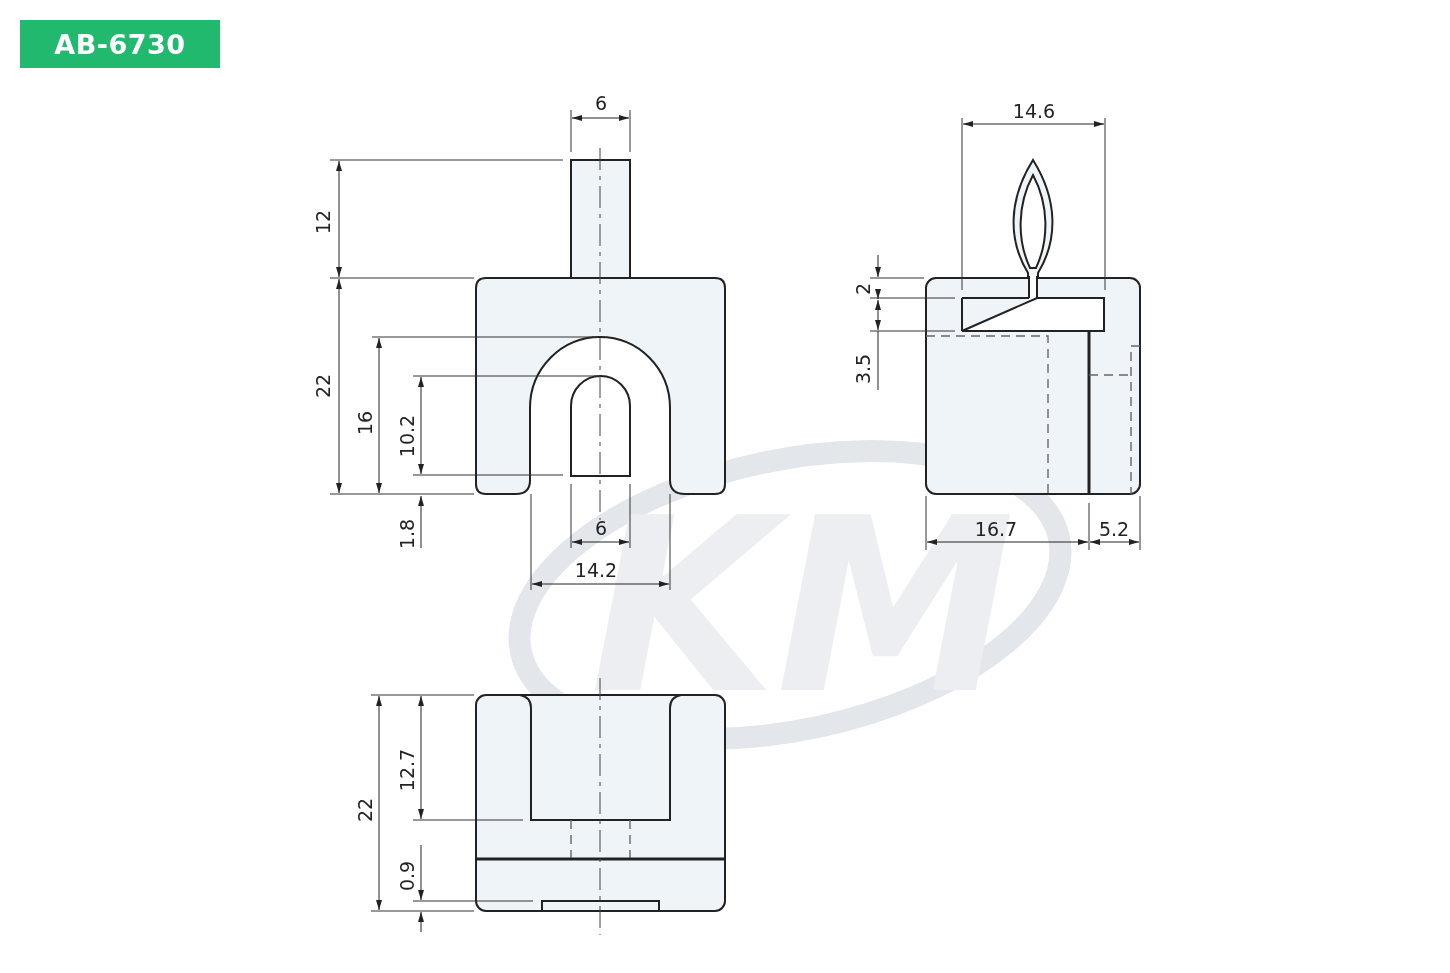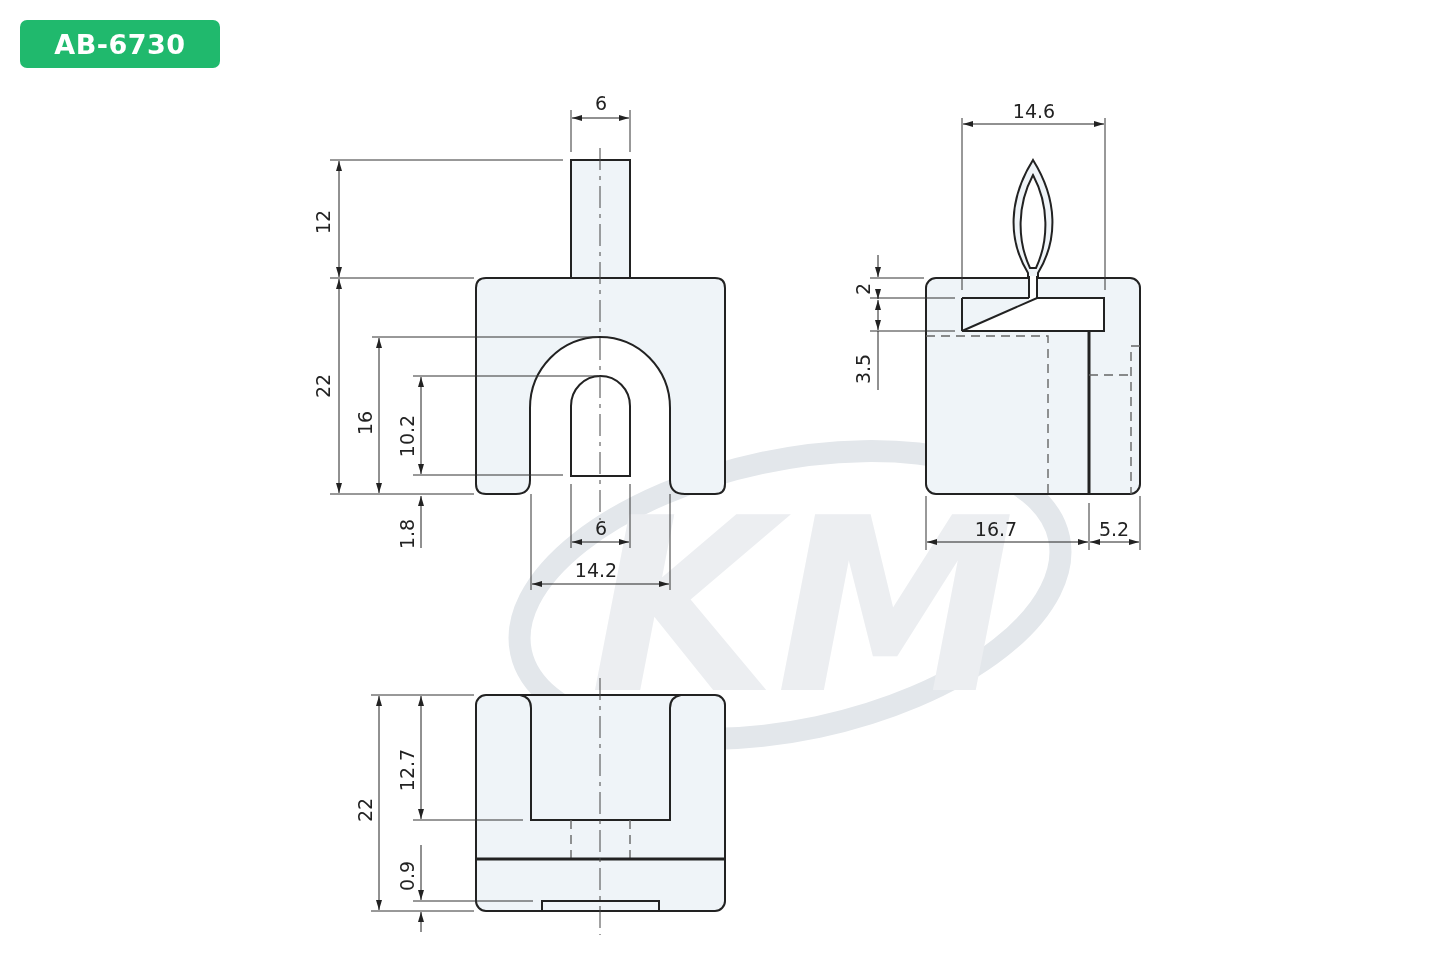--- a/index.html
+++ b/index.html
@@ -1,20 +1,20 @@
 <!DOCTYPE html>
 <html><head>
 <meta charset="utf-8">
 <style>
   html, body { margin: 0; padding: 0; background: #ffffff; }
   body { width: 1450px; height: 973px; position: relative; overflow: hidden;
          font-family: "DejaVu Sans", "Liberation Sans", sans-serif; }
   .badge { position: absolute; left: 20px; top: 20px; width: 200px; height: 48px;
            background: #20b96d; color: #ffffff; font-weight: bold; font-size: 27px;
-           display: flex; align-items: center; justify-content: center; letter-spacing: 0.5px; border-radius: 7px; }
+           display: flex; align-items: center; justify-content: center; letter-spacing: 0.5px; }
   svg.drawing { position: absolute; left: 0; top: 0; }
   .part { fill: #eff4f8; stroke: #222; stroke-width: 2; }
   .hole { fill: #ffffff; stroke: #222; stroke-width: 2; }
   .edge { fill: none; stroke: #222; stroke-width: 2; }
   .thick { fill: none; stroke: #222; stroke-width: 3; }
   .dim { stroke: #222; stroke-width: 1; fill: none; }
   .ext { stroke: #333; stroke-width: 1; fill: none; }
   .center { stroke: #444; stroke-width: 1; stroke-dasharray: 22 6 4 6; fill: none; }
   .hidden { stroke: #666; stroke-width: 1.4; stroke-dasharray: 9 6; fill: none; }
   .dimtext { font-family: "DejaVu Sans", sans-serif; font-size: 19px; fill: #222; }

